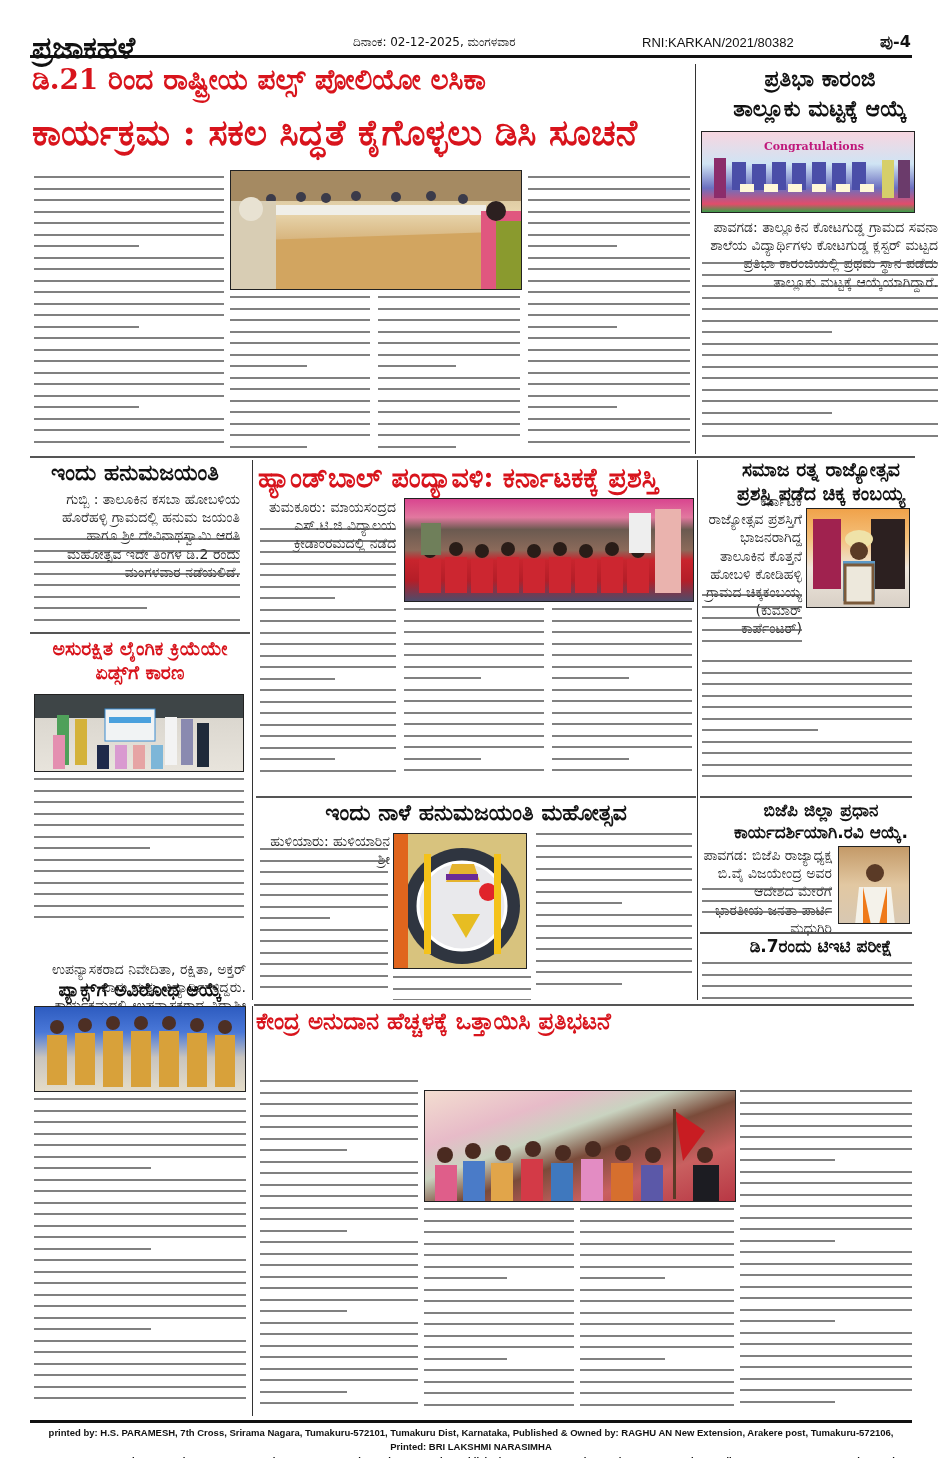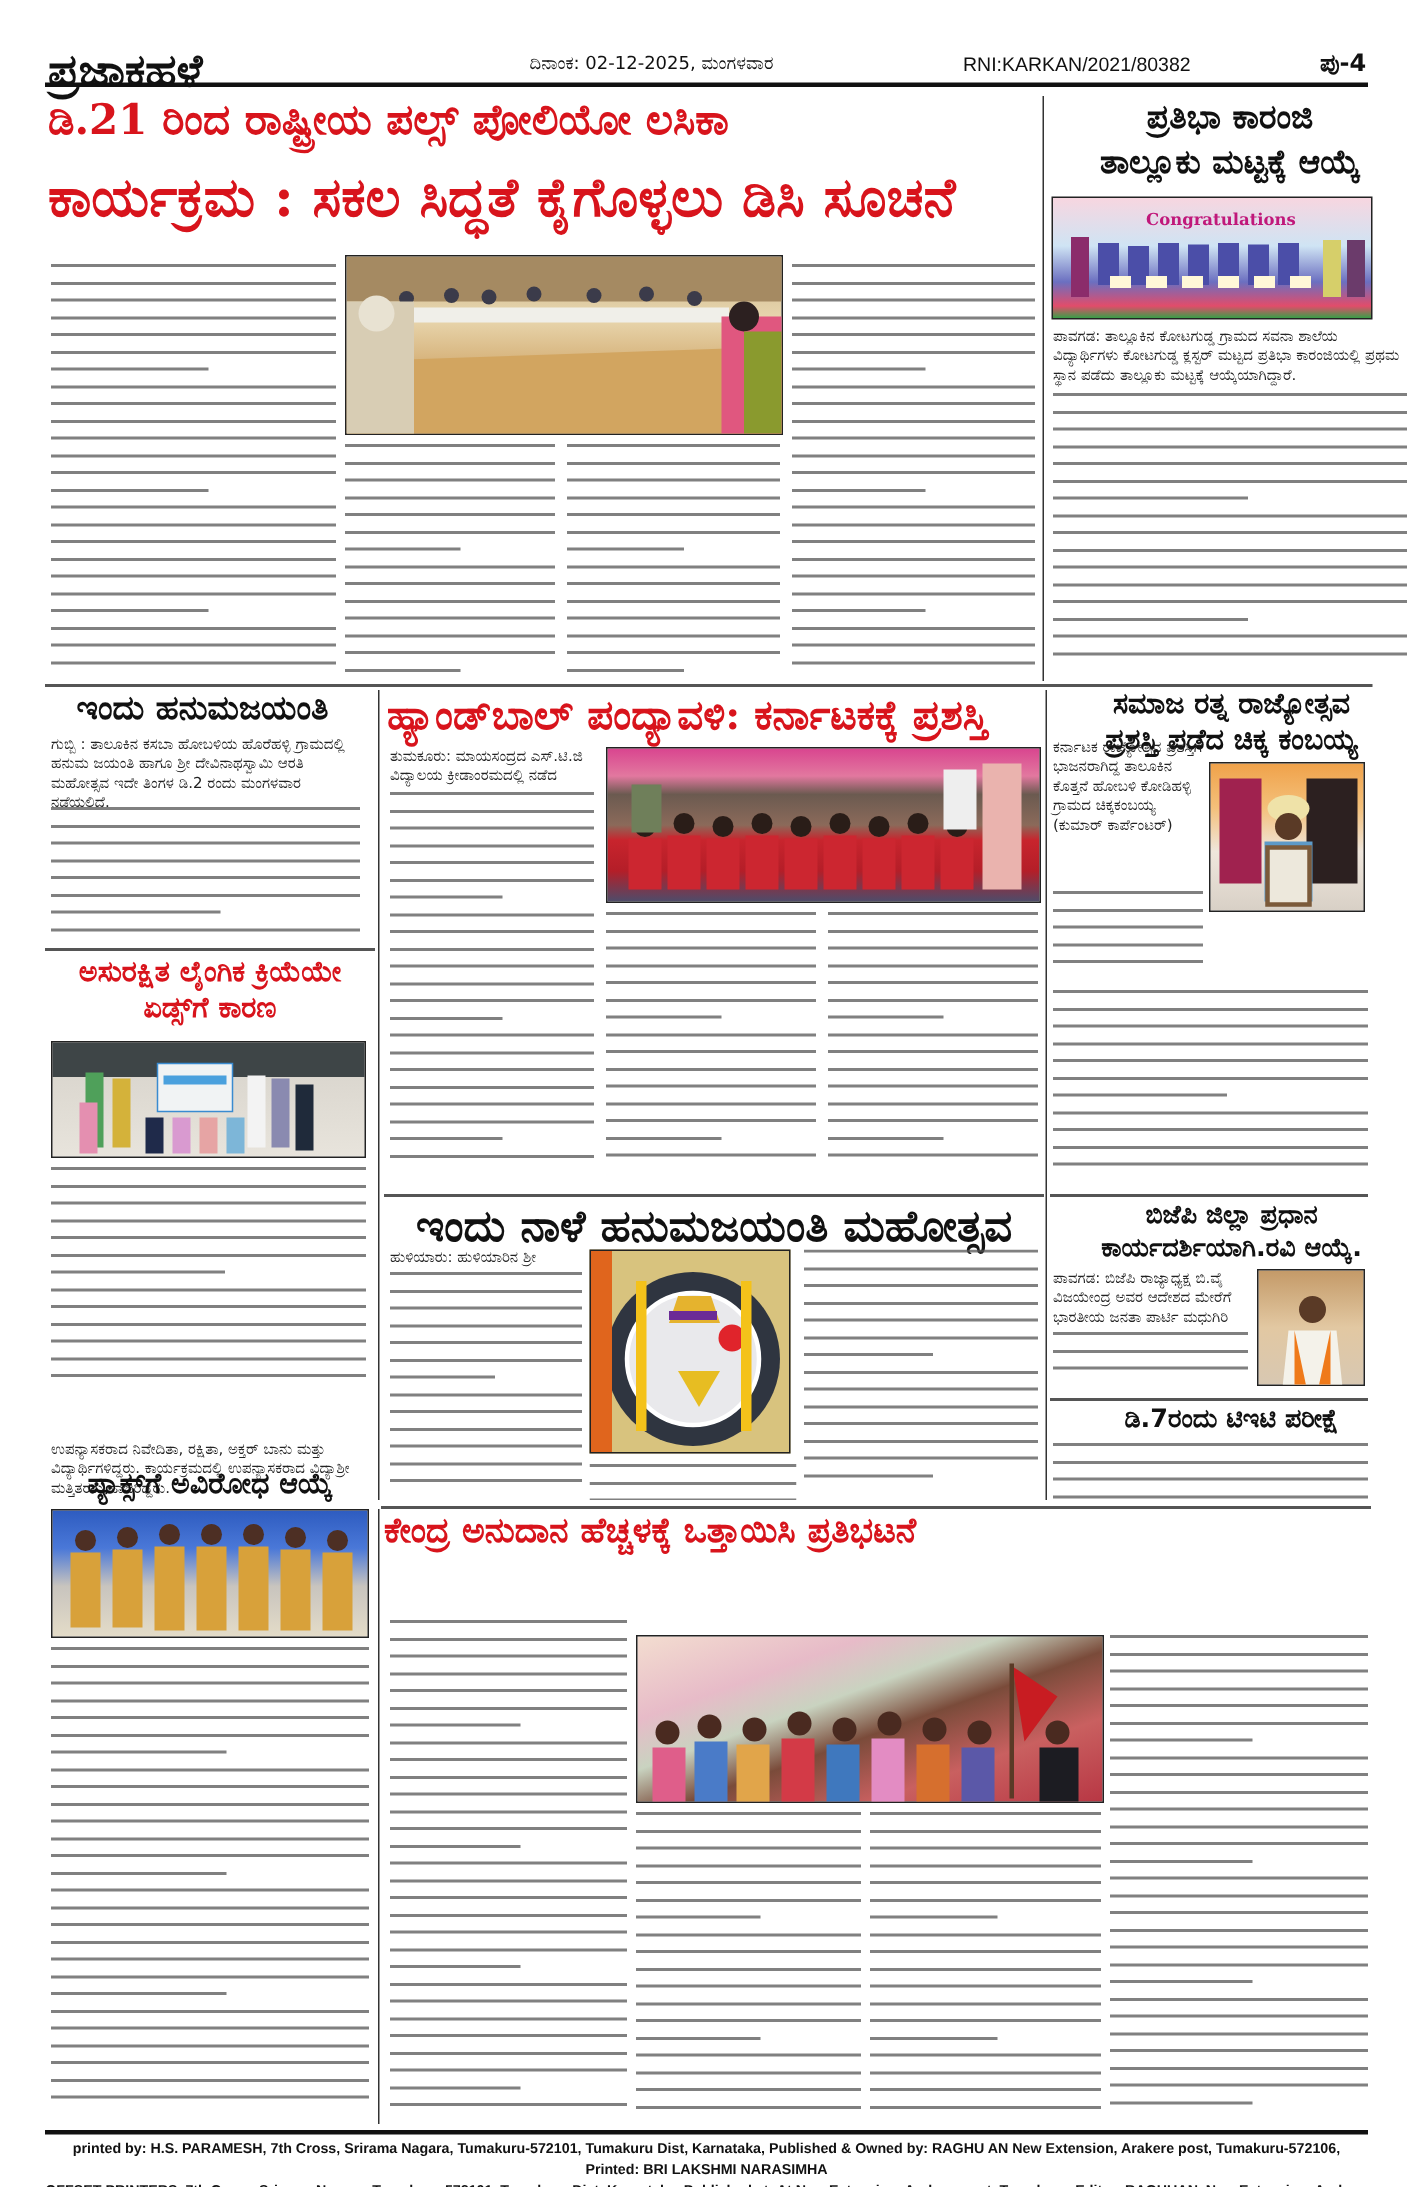--- a/index.html
+++ b/index.html
@@ -11,21 +11,21 @@
   .mast-rni { left: 612px; top: 5px; font-size: 13px; font-family: "Liberation Sans", sans-serif; }
   .mast-page { left: 850px; top: 2px; font-size: 16px; font-weight: bold; }
   .vrule { width: 1px; background: #333; }
   .hrule { height: 2px; background: #555; }
   .hl-red { color: #d8141c; font-weight: bold; line-height: 1.15; white-space: nowrap; font-family: "DejaVu Serif", serif; }
   .hl-blk { color: #111; font-weight: bold; line-height: 1.2; text-align: center; white-space: nowrap; }
   .text { overflow: hidden; }
   .text .ln { height: 2px; background: #555; margin: 0 0 9.5px 0; opacity: .75; }
   .photo { overflow: hidden; border: 1px solid #222; }
   .footer { left: 30px; top: 1420px; width: 882px; border-top: 3px solid #111; padding-top: 3px; font-family: "Liberation Sans", sans-serif; font-size: 9.5px; font-weight: bold; text-align: center; line-height: 1.45; }
-  .caption-snippet { font-size: 10px; line-height: 1.3; color: #222; }
+  .caption-snippet { font-size: 14px; line-height: 1.3; color: #222; text-align: right; }
 </style>
 </head>
 <body>
 
 <div class="abs masthead">
   <div class="abs mast-name">ಪ್ರಜಾಕಹಳೆ</div>
   <div class="abs mast-date">ದಿನಾಂಕ: 02-12-2025, ಮಂಗಳವಾರ</div>
   <div class="abs mast-rni">RNI:KARKAN/2021/80382</div>
   <div class="abs mast-page">ಪು-4</div>
 </div>
@@ -379,21 +379,21 @@
     <div class="ln"></div>
     <div class="ln"></div>
     <div class="ln"></div>
     <div class="ln"></div>
     <div class="ln" style="width: 55%;"></div>
     <div class="ln"></div>
   </div>
 <div class="abs vrule" style="left:697px;top:460px;height:540px;"></div>
 
 <div class="abs hrule" style="left:256px;top:796px;width:440px;"></div>
-<div class="abs hl-blk" style="left:258px;top:800px;width:436px;font-size:29px;">ಇಂದು ನಾಳೆ ಹನುಮಜಯಂತಿ ಮಹೋತ್ಸವ</div>
+<div class="abs hl-blk" style="left:258px;top:800px;width:436px;font-size:22px;">ಇಂದು ನಾಳೆ ಹನುಮಜಯಂತಿ ಮಹೋತ್ಸವ</div>
 <div class="abs caption-snippet" style="left:260px;top:832px;width:130px;">ಹುಳಿಯಾರು: ಹುಳಿಯಾರಿನ ಶ್ರೀ</div>
 <div class="abs text" style="left:260px;top:848px;width:128px;height:150px;">
     <div class="ln"></div>
     <div class="ln"></div>
     <div class="ln"></div>
     <div class="ln"></div>
     <div class="ln"></div>
     <div class="ln"></div>
     <div class="ln" style="width: 55%;"></div>
     <div class="ln"></div>

